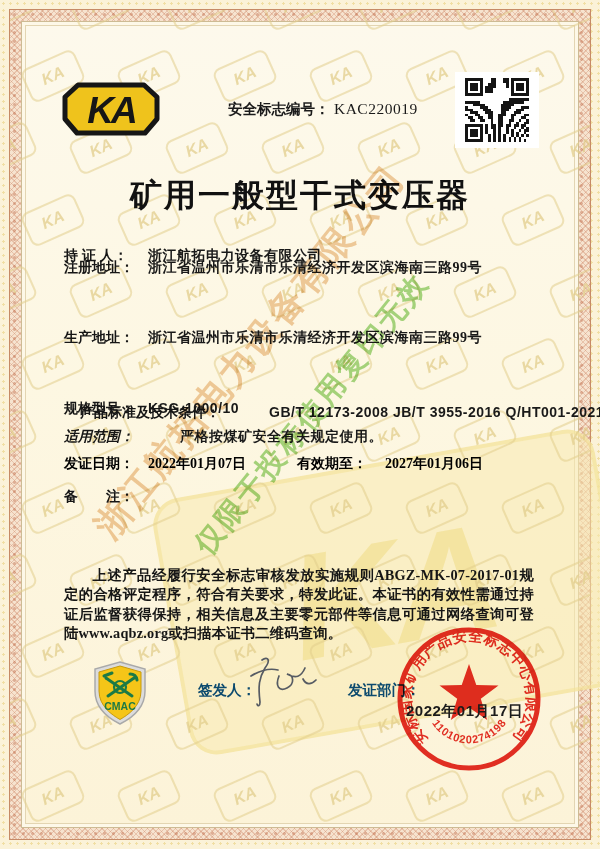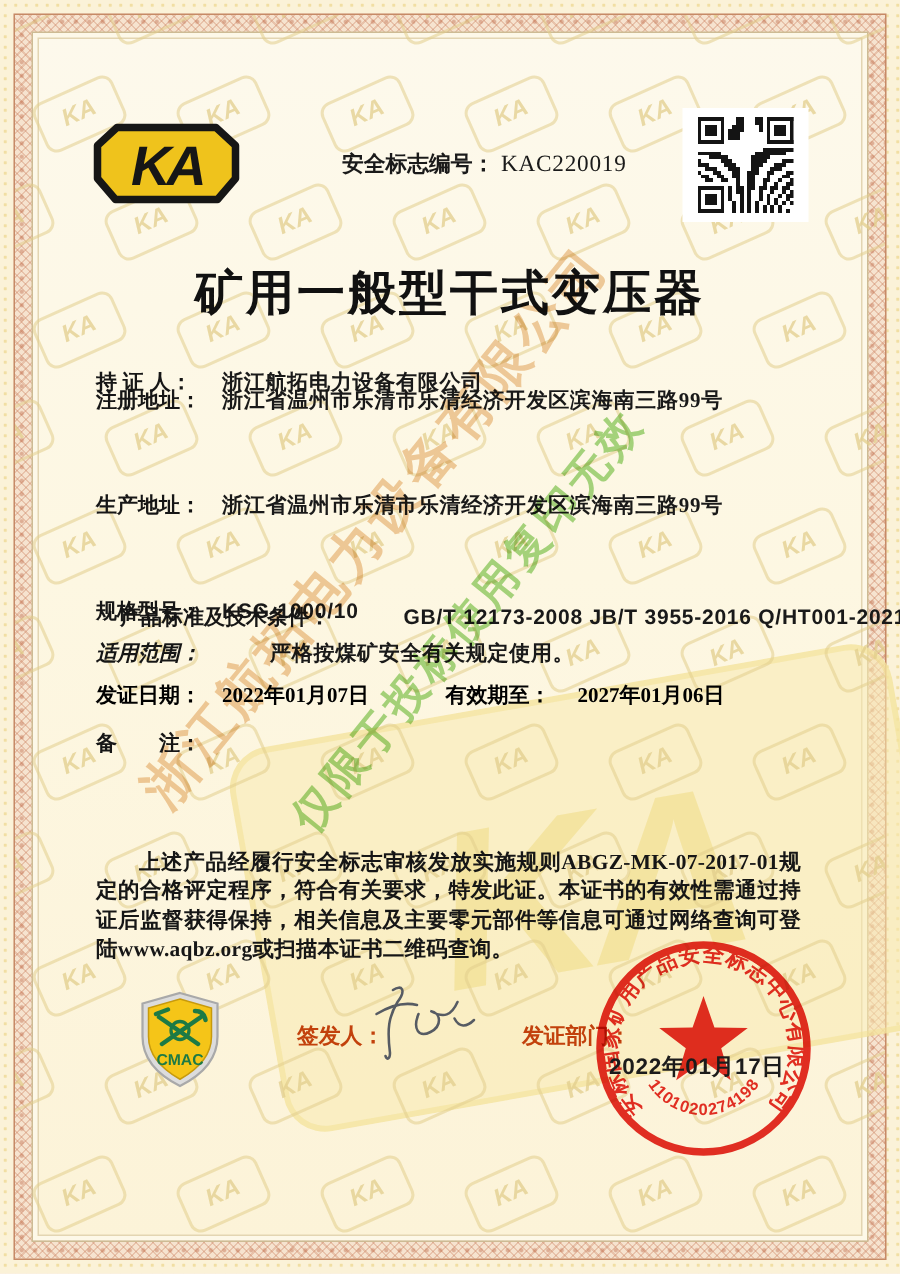--- a/index.html
+++ b/index.html
@@ -69,21 +69,21 @@
   .row.scope .lbl{width:116px;font-style:italic;}
   .row-dates{position:absolute;left:64px;width:480px;}
   .row-dates span{position:absolute;white-space:nowrap;}
   .row-dates .lbl{font:700 14px "Liberation Sans",sans-serif;text-align:right;}
   .row-dates .val{font:700 14px "Liberation Serif",serif;}
   .statement{
     position:absolute;left:64px;top:566px;width:470px;
     font:700 14.3px "Liberation Serif",serif;color:#161616;
     line-height:19.3px;text-align:justify;text-indent:2em;letter-spacing:.2px;
   }
-  .footer-lbl{position:absolute;font:700 14.5px "Liberation Sans",sans-serif;color:#c2410c;white-space:nowrap;}
+  .footer-lbl{position:absolute;font:700 14.5px "Liberation Sans",sans-serif;color:#0c4a6e;white-space:nowrap;}
   .sig{position:absolute;left:246px;top:654px;z-index:6;}
   .cmac{position:absolute;left:92px;top:660px;}
   .stamp{position:absolute;left:394px;top:624px;z-index:10;mix-blend-mode:multiply;opacity:.95;}
   .stamp-date{position:absolute;left:406px;top:702px;z-index:11;
       font:700 15px "Liberation Sans",sans-serif;color:#1b1b1b;letter-spacing:.5px;}
 </style>
 </head>
 <body>
 
 <div class="frame"></div>

